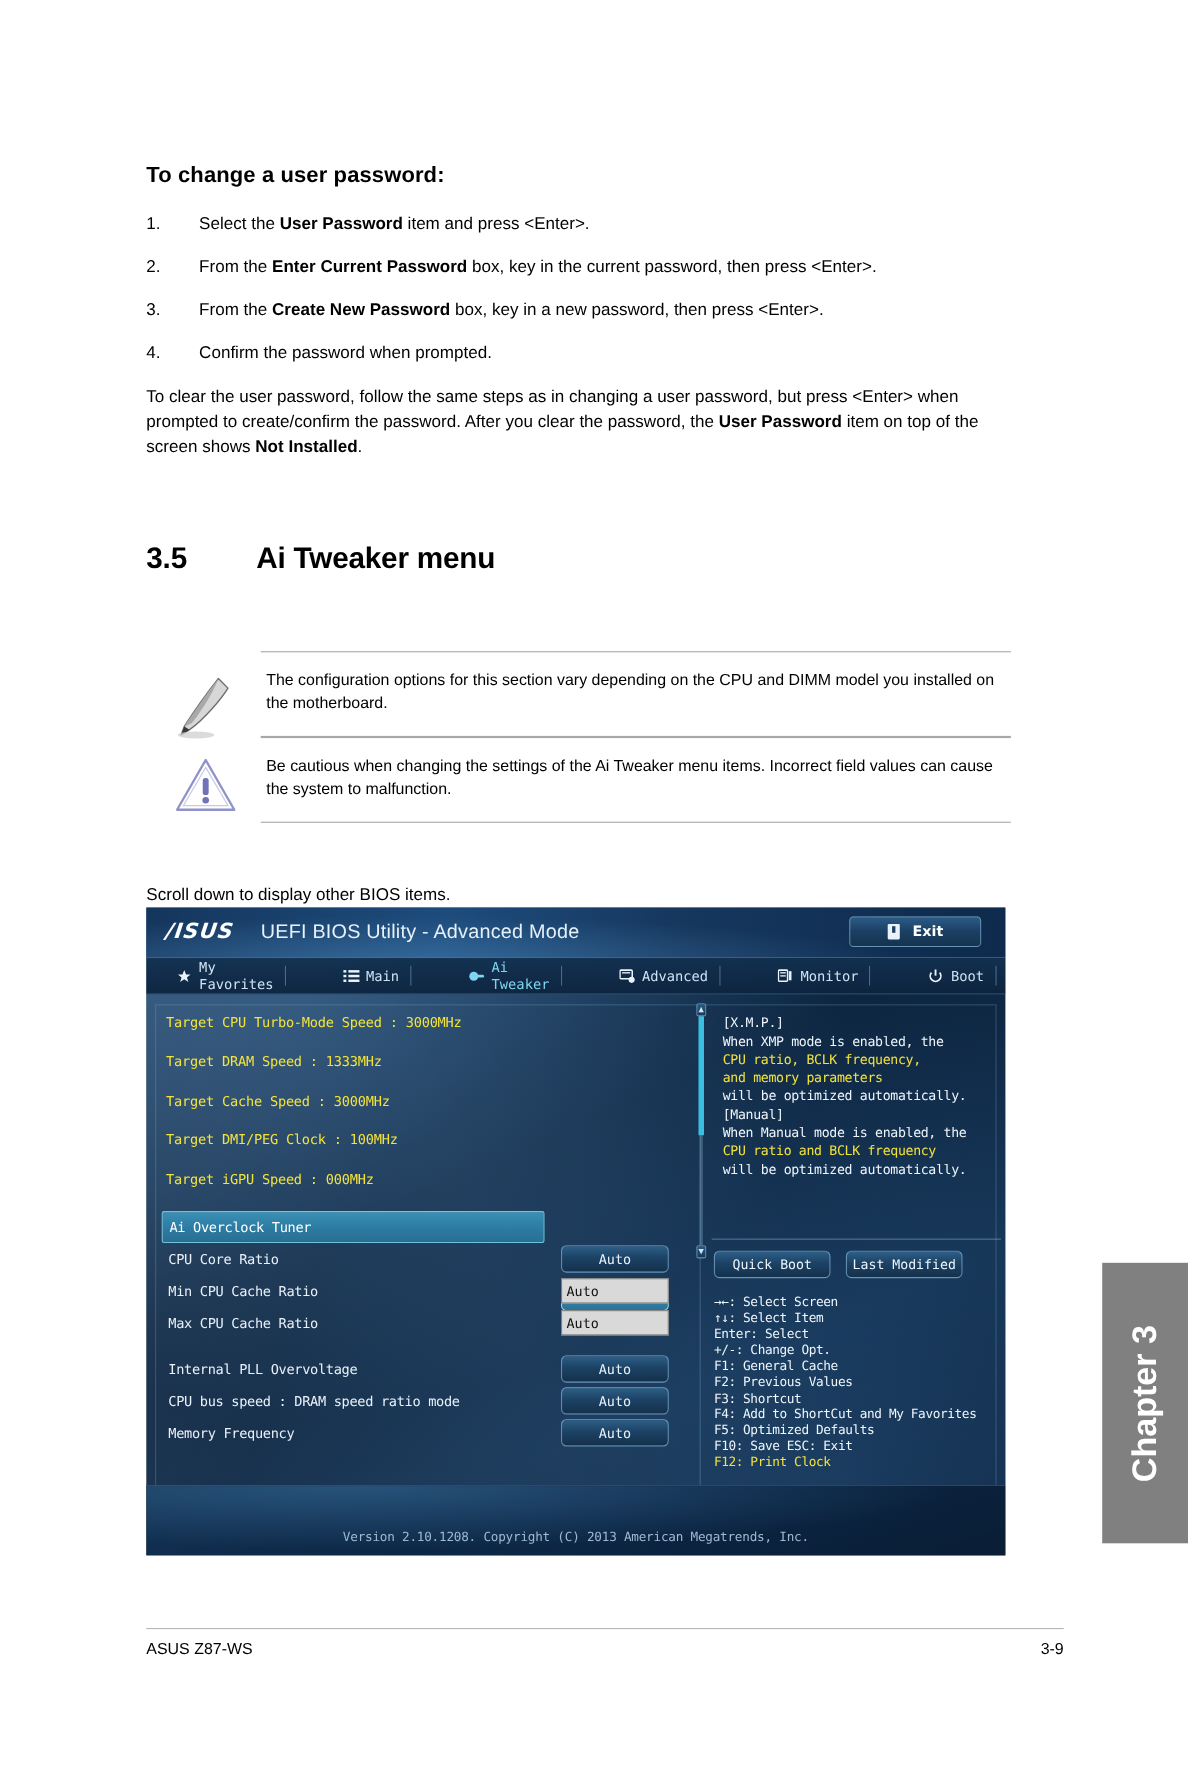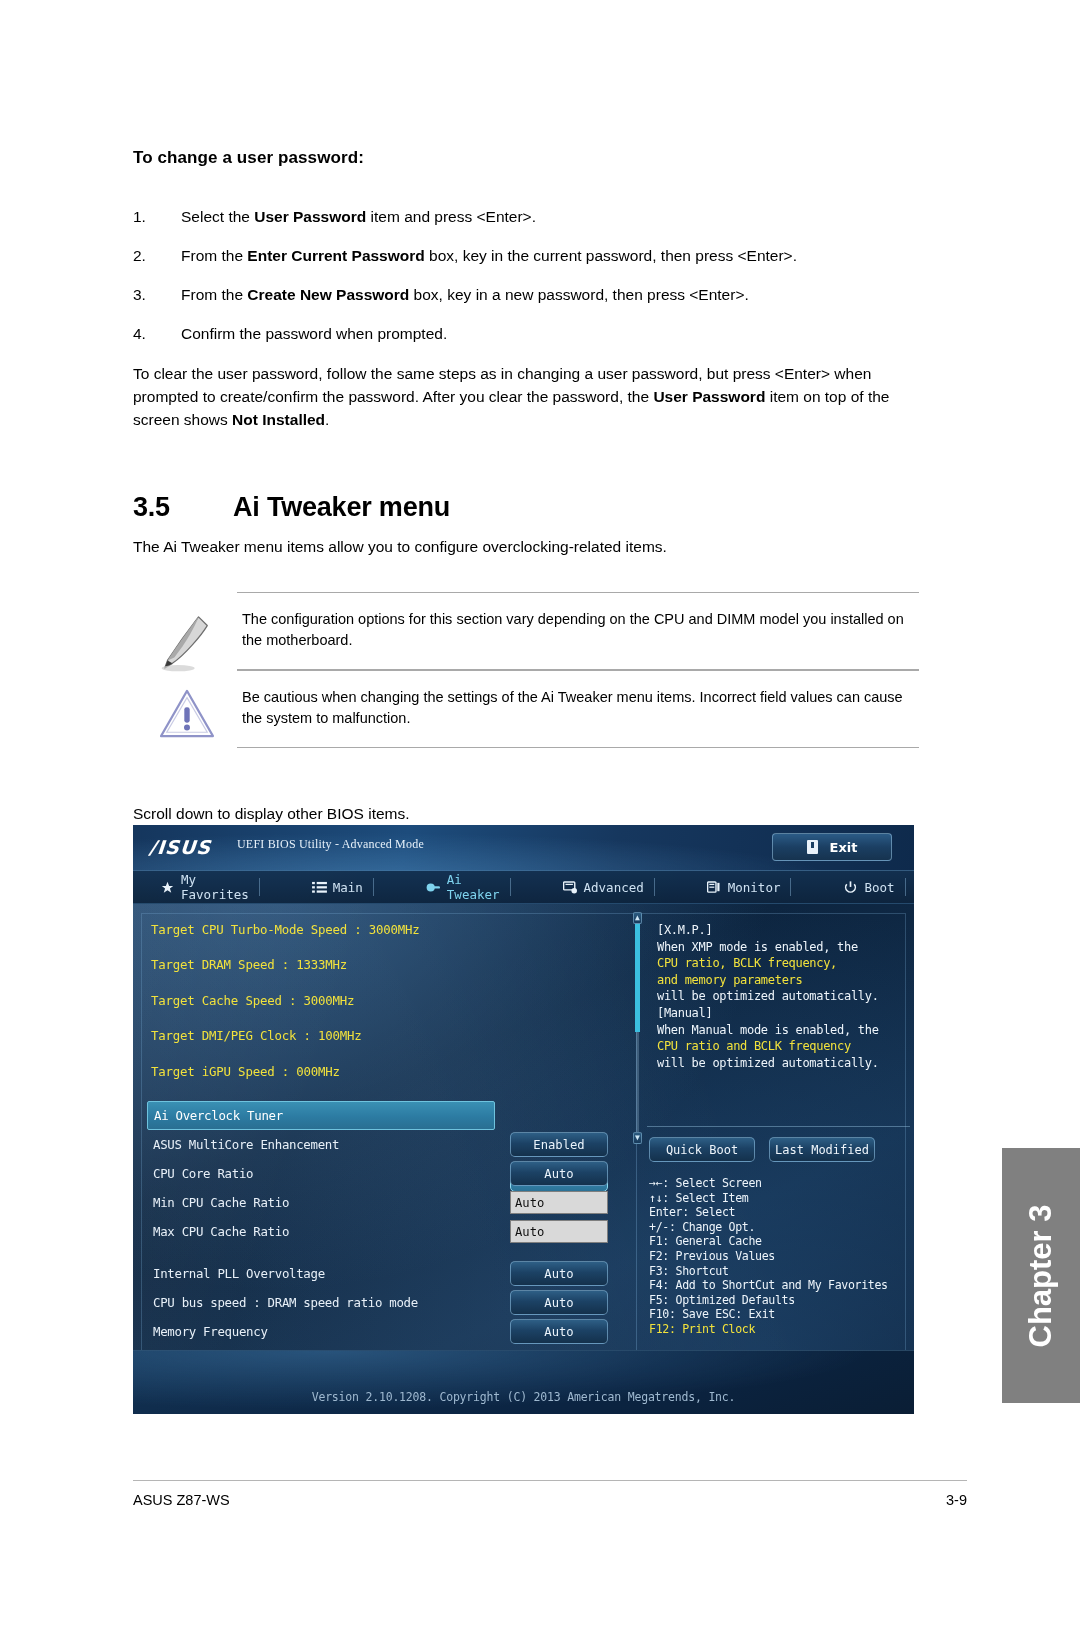--- a/index.html
+++ b/index.html
@@ -9,22 +9,22 @@
     font-family: "Liberation Sans", sans-serif;
     color: #000;
     overflow: hidden;
   }
   .page { position: relative; width: 1080px; height: 1627px; }
 
   
   .doc { position: absolute; left: 133px; top: 148px; width: 786px; }
 
   .bold-head {
-    font-size: 17px; font-weight: bold; letter-spacing: .1px;
-    margin-bottom: 38px;
+    font-size: 20px; font-weight: bold; letter-spacing: .1px;
+    margin-bottom: 22px;
   }
   .step { display: flex; font-size: 15.5px; line-height: 1.42; margin-bottom: 17px; }
   .step .num { width: 48px; flex: 0 0 48px; }
   .step .txt { flex: 1; }
   .step b { font-weight: bold; }
   .para { font-size: 15.5px; line-height: 1.47; margin-top: 18px; }
   .para b { font-weight: bold; }
 
   
   .sec-head {
@@ -87,22 +87,22 @@
   }
   .asus-logo {
     position: absolute; left: 18px; top: 11px;
     font-family: "DejaVu Sans", sans-serif;
     font-size: 19px; font-weight: bold; font-style: italic;
     color: #ffffff; letter-spacing: 1px;
     transform: skewX(-8deg);
   }
   .bios-title {
     position: absolute; left: 104px; top: 12px;
-    font-family: Liberation Serif, serif;
-    font-size: 12px; color: #e7f1fa; letter-spacing: .2px;
+    font-family: Liberation Sans, sans-serif;
+    font-size: 18px; color: #e7f1fa; letter-spacing: .2px;
   }
   .exit-btn {
     position: absolute; right: 22px; top: 8px;
     width: 120px; height: 28px; border-radius: 4px;
     background: linear-gradient(180deg, #2b5b86 0%, #1b3f63 50%, #16334f 100%);
     border: 1px solid rgba(150,195,225,0.55);
     display: flex; align-items: center; justify-content: center; gap: 12px;
     color: #ffffff; font-size: 13px; font-weight: bold;
     font-family: "DejaVu Sans", sans-serif;
   }
@@ -295,21 +295,20 @@
       <div class="txt">Confirm the password when prompted.</div>
     </div>
 
     <div class="para"><span>To clear the user password, follow the same steps as in changing a user password, but press &lt;Enter&gt; when prompted to create/confirm the password. After you clear the password, the </span><b>User Password</b><span> item on top of the screen shows </span><b>Not Installed</b><span>.</span></div>
   </div>
 
   <div class="sec-head">
     <span class="snum">3.5</span>
     <span>Ai Tweaker menu</span>
   </div>
-  <div class="sec-intro">The Ai Tweaker menu items allow you to configure overclocking-related items.</div>
 
   <div class="notes">
 
     <div class="note gap">
       <div class="note-icon">
         <svg class="ic-note" viewBox="0 0 64 64">
           <path d="M47 5 C40 14 24 36 15 50 L12 58 L20 53 C33 44 50 24 56 14 Z" fill="#d7d7d7" stroke="#6e6e6e" stroke-width="1.3" stroke-linejoin="round"></path>
           <path d="M47 5 C44 14 34 32 22 47 L15 50 C24 36 40 14 47 5 Z" fill="#a9a9a9"></path>
           <path d="M15 50 L12 58 L20 53 Z" fill="#3a3a3a"></path>
           <ellipse cx="26" cy="58" rx="17" ry="3.2" fill="#cfcfcf" opacity=".75"></ellipse>
@@ -443,24 +442,20 @@
         <div class="info-line">Target DRAM Speed : 1333MHz</div>
         <div class="info-line">Target Cache Speed : 3000MHz</div>
         <div class="info-line">Target DMI/PEG Clock : 100MHz</div>
         <div class="info-line">Target iGPU Speed : 000MHz</div>
 
         <div class="row selected">
           <span class="label">Ai Overclock Tuner</span>
         </div>
         <div class="val-btn on" style="position:absolute;left:377px;top:263px">Auto</div>
 
-        <div class="row">
-          <span class="label">ASUS MultiCore Enhancement</span>
-          <span class="val-btn">Enabled</span>
-        </div>
 
         <div class="row">
           <span class="label">CPU Core Ratio</span>
           <span class="val-btn">Auto</span>
         </div>
 
         <div class="row">
           <span class="label">Min CPU Cache Ratio</span>
           <span class="val-input">Auto</span>
         </div>

